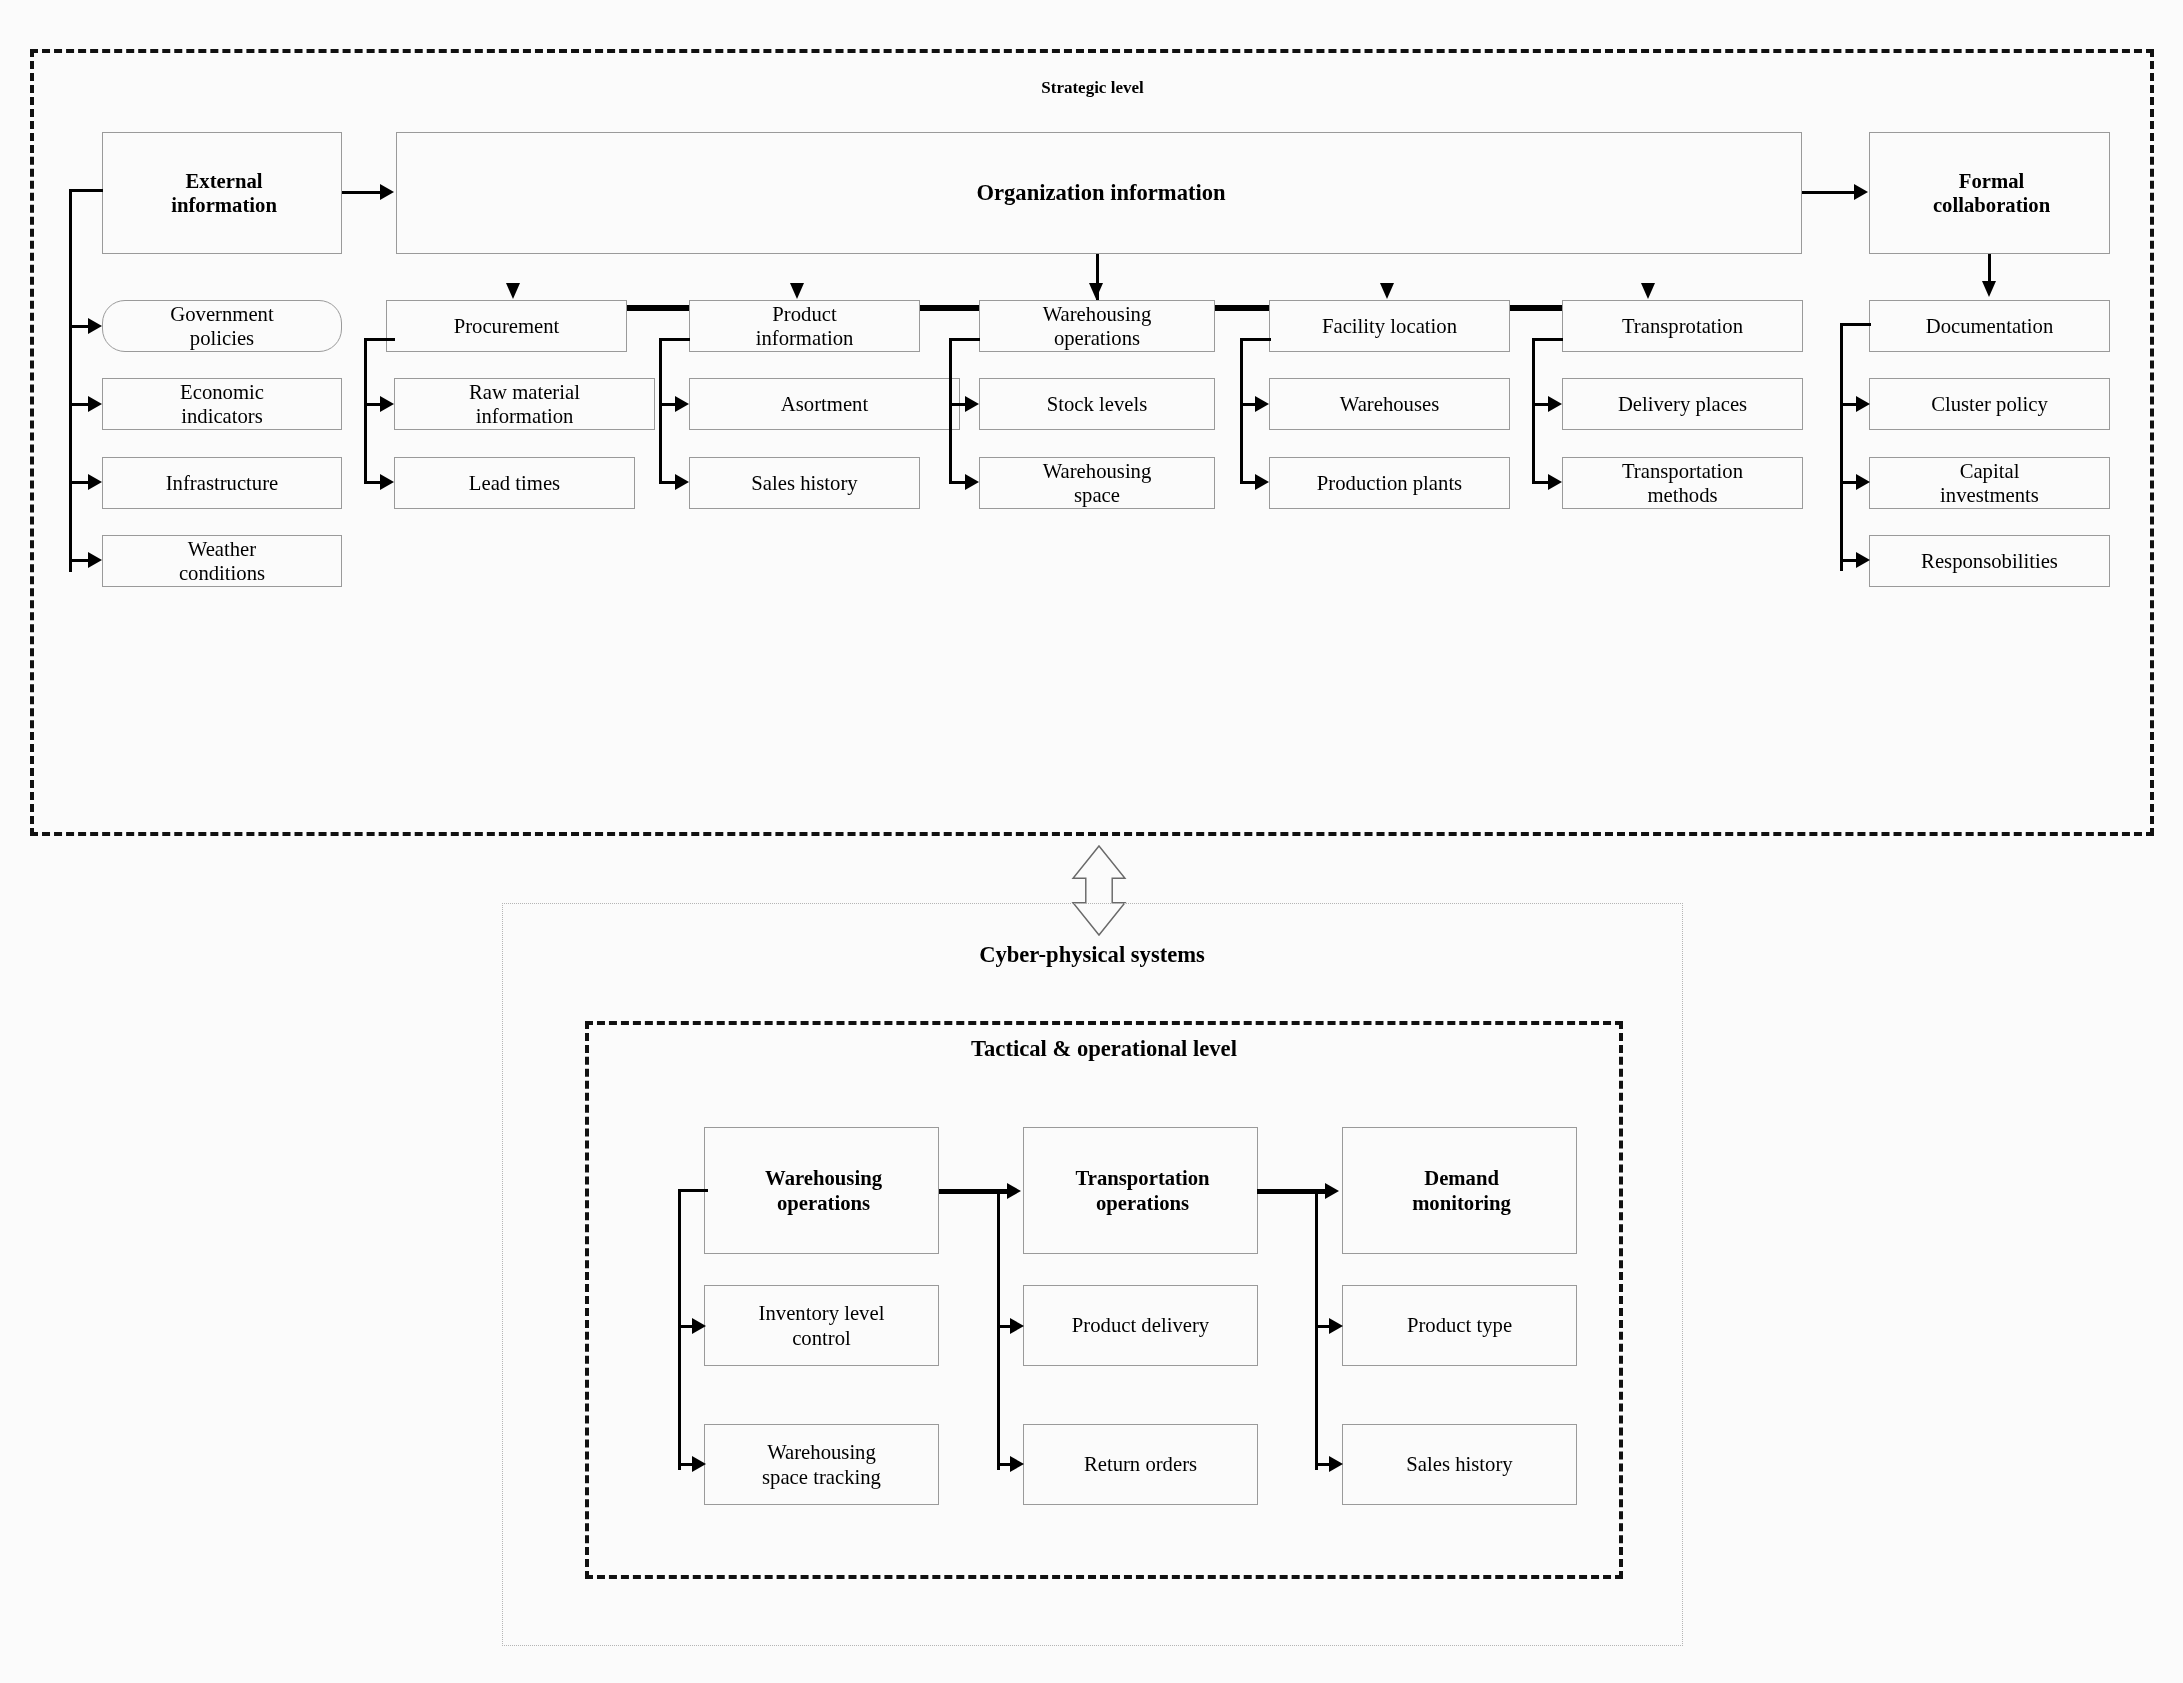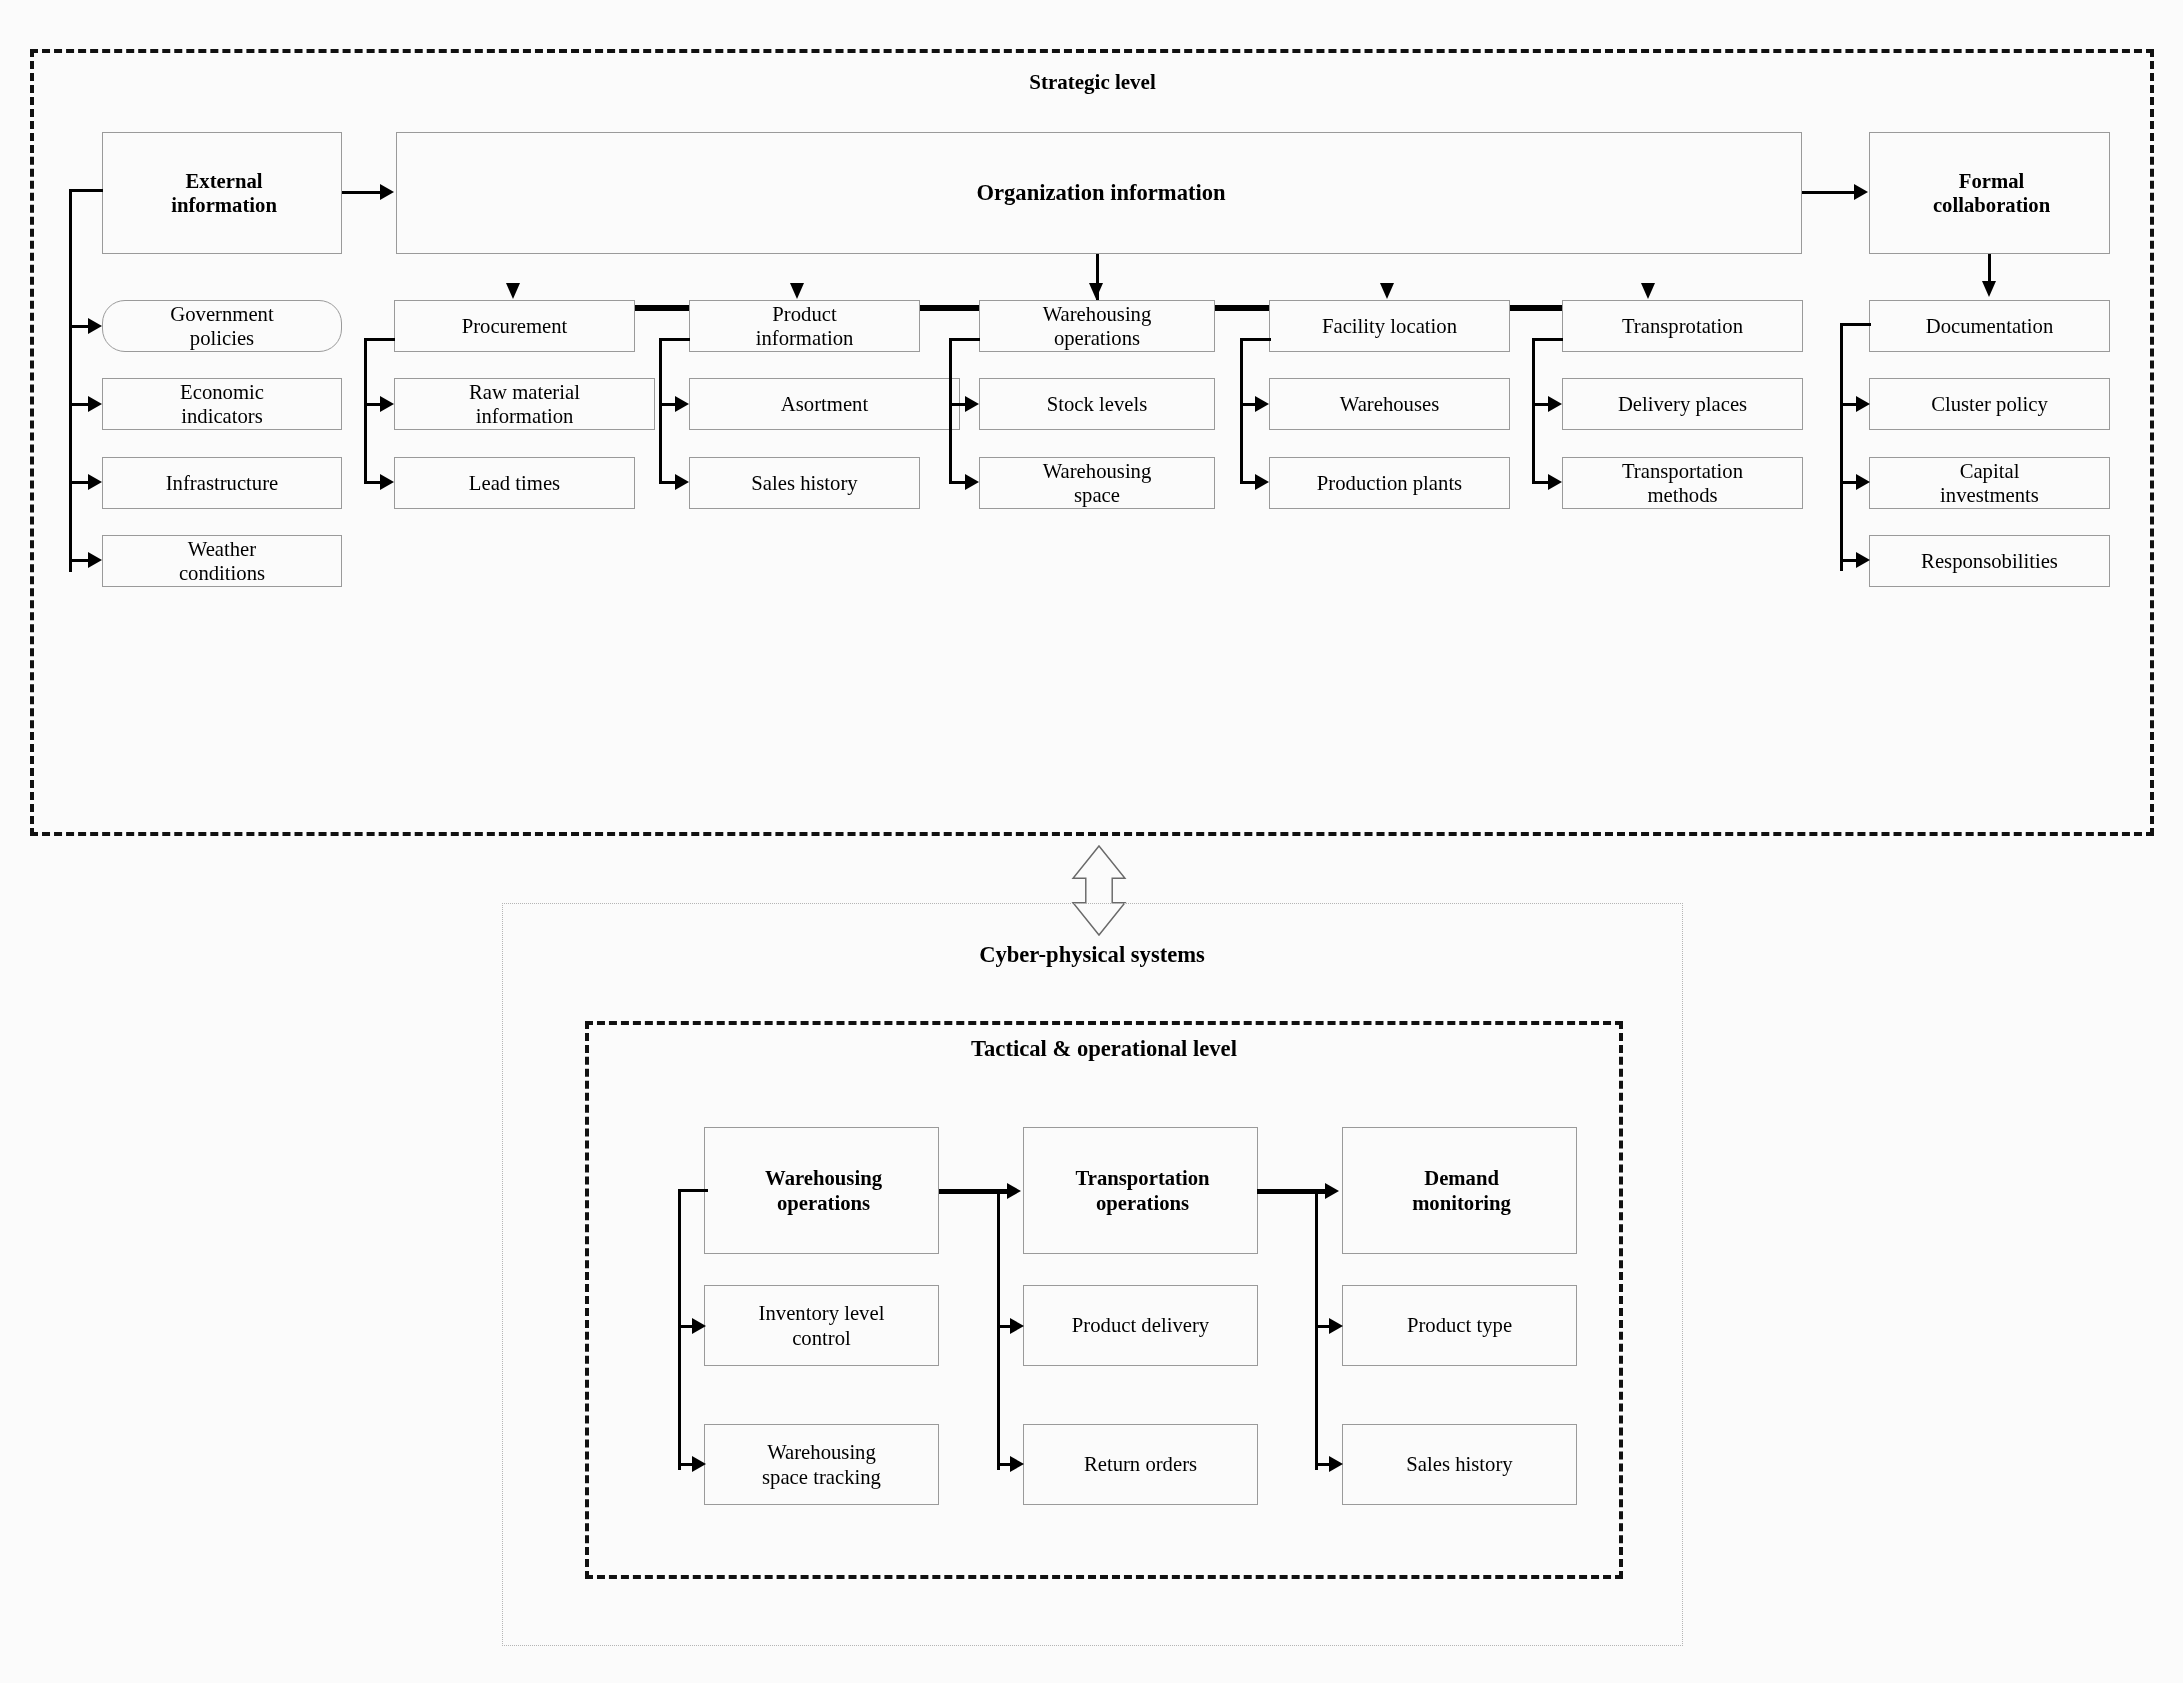--- a/index.html
+++ b/index.html
@@ -72,21 +72,21 @@
     border-top:16.7px solid #000;
   }
   .dblarrow{position:absolute;}
 </style>
 </head>
 <body>
 
 <div id="canvas">
 
   <div class="zone-strategic" style="left:29.5px;top:49px;width:2124px;height:787px;"></div>
-  <div class="zone-title" style="left:886px;top:70px;width:413px;font-size:21px;">Strategic level</div>
+  <div class="zone-title" style="left:886px;top:78px;width:413px;font-size:17px;">Strategic level</div>
 
   <div class="nbox bold" style="left:102px;top:132px;width:240px;height:122px;">
     <span style="white-space:pre-line">External
 information</span>
   </div>
 
   <div class="nbox bold" style="left:396px;top:132px;width:1406px;height:122px;font-size:22.6px;">
     <span style="white-space:pre-line">Organization information</span>
   </div>
 
@@ -136,21 +136,21 @@
   <div class="arrow-d" style="left:506px;top:283px;top:283px;"></div>
   <div class="ln vln-thin" style="left:797px;top:305px;height:29.5px;"></div>
   <div class="arrow-d" style="left:790px;top:283px;"></div>
   <div class="ln vln-thin" style="left:1096px;top:305px;height:29.5px;"></div>
   <div class="arrow-d" style="left:1089px;top:283px;"></div>
   <div class="ln vln-thin" style="left:1387px;top:305px;height:29.5px;"></div>
   <div class="arrow-d" style="left:1380px;top:283px;"></div>
   <div class="ln vln-thin" style="left:1648px;top:305px;height:29.5px;"></div>
   <div class="arrow-d" style="left:1641px;top:283px;"></div>
 
-  <div class="nbox" style="left:394px;top:300px;width:241px;height:52px;">
+  <div class="nbox" style="left:386px;top:300px;width:241px;height:52px;">
     <span style="white-space:pre-line">Procurement</span>
   </div>
   <div class="nbox" style="left:394px;top:378px;width:261px;height:52px;">
     <span style="white-space:pre-line">Raw material
 information</span>
   </div>
   <div class="nbox" style="left:394px;top:457px;width:241px;height:52px;">
     <span style="white-space:pre-line">Lead times</span>
   </div>
   <div class="ln vln" style="left:364px;top:339px;height:144px;"></div>

